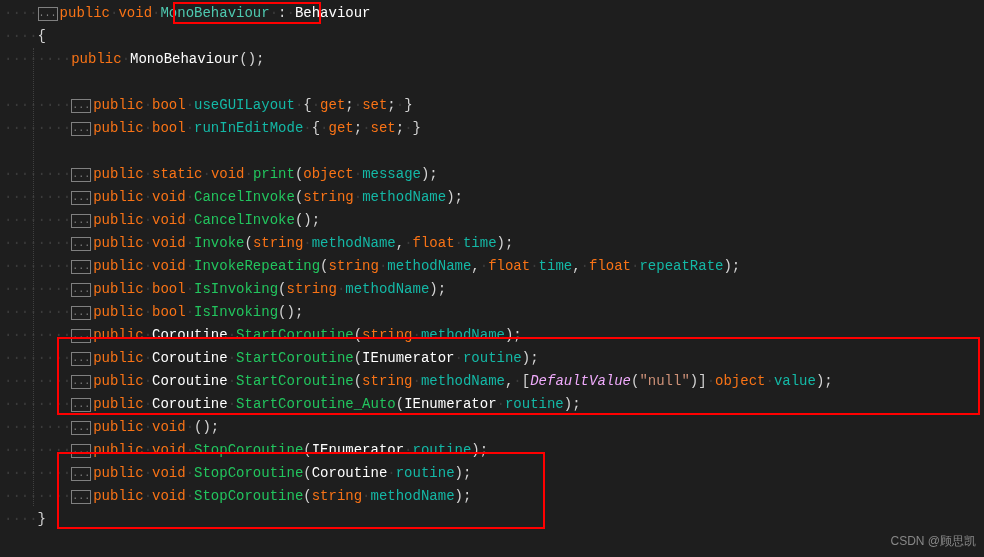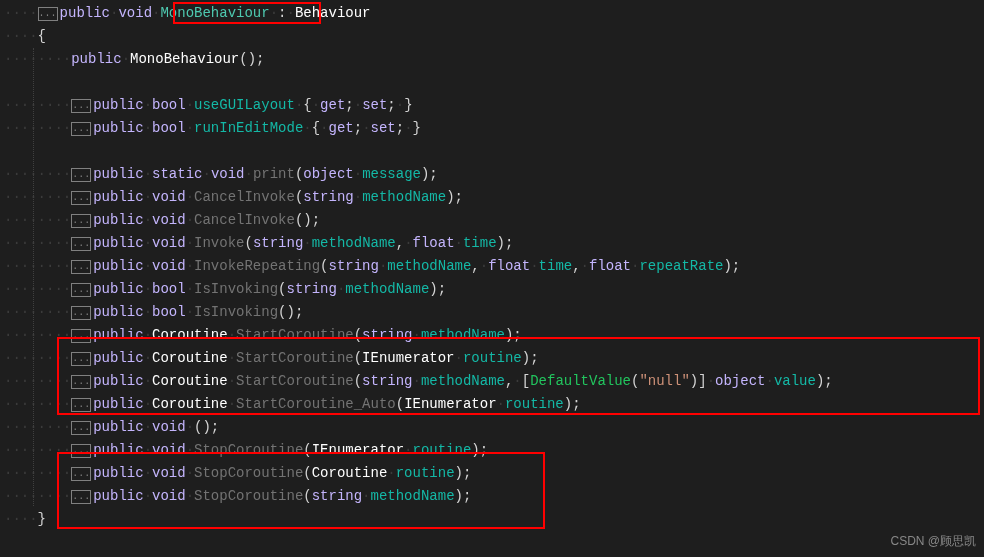--- a/index.html
+++ b/index.html
@@ -35,28 +35,28 @@
     vertical-align: middle;
     background: #1e1e1e;
   }
   .guide {
     position: absolute;
     top: 48px;
     bottom: 25px;
     left: 33px;
     border-left: 1px dotted #404040;
   }
-  .kw { color: #c4b5fd; }
+  .kw { color: #f97316; }
   .type { color: #ffffff; text-align: center; }
   .cls { color: #4ec9b0; }
-  .method { color: #737373; }
+  .method { color: #22c55e; }
   .punc { color: #d4d4d4; }
   .param { color: #14b8a6; font-family: Liberation Mono, monospace; }
   .str { color: #ce9178; }
-  .attr { color: #22c55e; }
+  .attr { color: #f0abfc; font-style: italic; }
 
   .hl-red {
     position: absolute;
     border: 2px solid #ff0000;
     pointer-events: none;
     z-index: 5;
   }
   .hl1 { top: 2px; left: 173px; width: 148px; height: 22px; }
   .hl2 { top: 337px; left: 57px; width: 923px; height: 78px; }
   .hl3 { top: 452px; left: 57px; width: 488px; height: 77px; }

